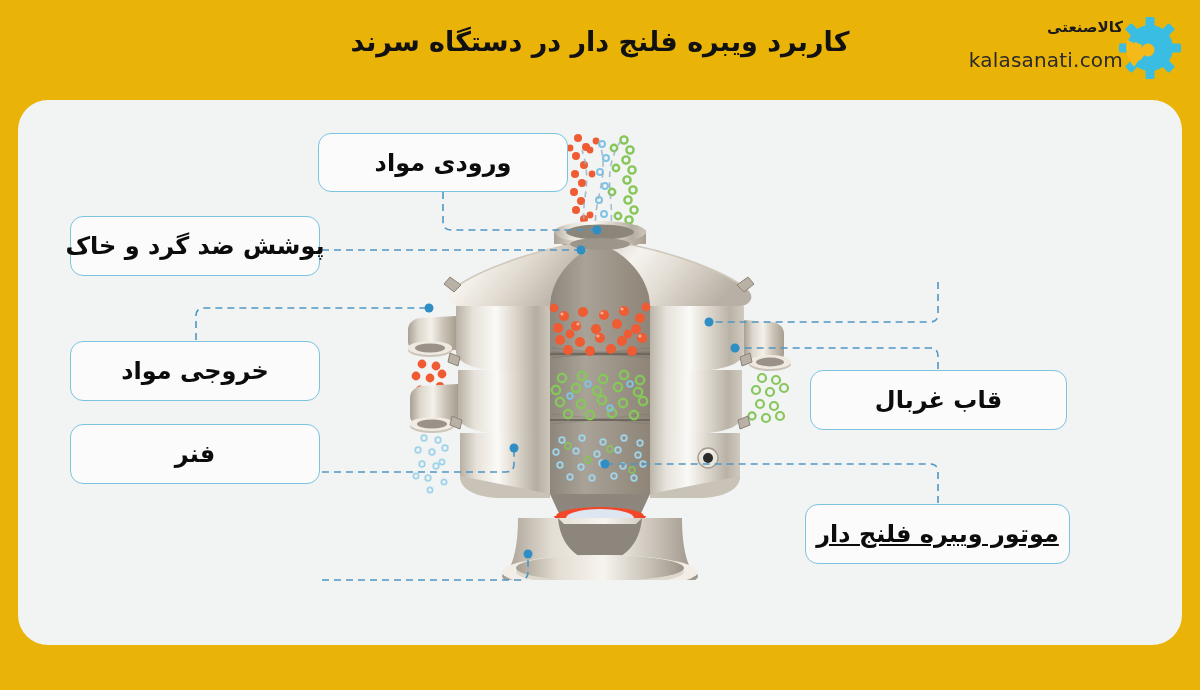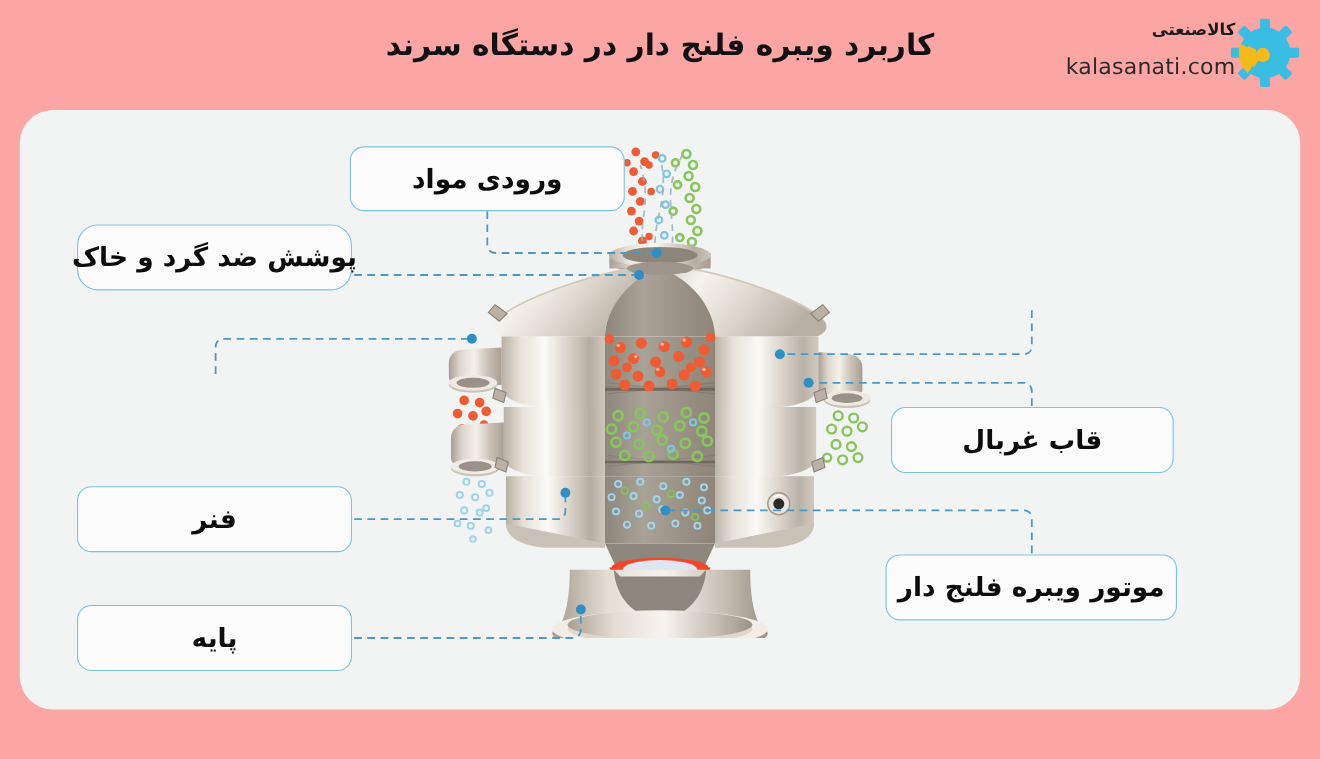--- a/index.html
+++ b/index.html
@@ -2,21 +2,21 @@
 <html lang="fa" dir="rtl"><head>
 <meta charset="utf-8">
 <style>
   * { box-sizing: border-box; margin: 0; padding: 0; }
   html, body {
     width: 1200px; height: 690px;
     background: #ffffff;
     font-family: "DejaVu Sans", "Liberation Sans", sans-serif;
     overflow: hidden;
   }
-  #root { position: relative; width: 1200px; height: 690px; background: #fca5a5; }
+  #root { position: relative; width: 1200px; height: 690px; background: #eab308; }
 
   
   .title {
     position: absolute; top: 24px; left: 300px; width: 600px;
     text-align: center; font-size: 27px; font-weight: bold;
     color: #111111; direction: rtl; line-height: 1.35;
     letter-spacing: 0px;
   }
   .logo { position: absolute; top: 16px; left: 980px; width: 205px; height: 66px; }
   .logo-text-fa {
@@ -471,35 +471,35 @@
     <circle class="dot" cx="735" cy="348" r="4.5"></circle>
 
     <path class="dash" d="M938,503 L938,472 Q938,464 930,464 L608,464"></path>
     <circle class="dot" cx="605" cy="464" r="4.5"></circle>
   </svg>
 
   <div class="label-box" style="left:318px; top:133px; width:250px; height:59px;text-align:center;">
     <span>ورودی مواد</span>
   </div>
 
-  <div class="label-box" style="left:70px; top:204px; width:250px; height:60px;border-radius:19px;">
+  <div class="label-box" style="left:70px; top:216px; width:250px; height:60px;">
     <span>پوشش ضد گرد و خاک</span>
   </div>
 
-
-  <div class="label-box" style="left:70px; top:442px; width:250px; height:60px;">
+  <div class="label-box" style="left:70px; top:341px; width:250px; height:60px;">
+    <span>خروجی مواد</span>
+  </div>
+
+  <div class="label-box" style="left:70px; top:424px; width:250px; height:60px;">
     <span>فنر</span>
   </div>
 
-  <div class="label-box" style="left:70px; top:550px; width:250px; height:60px;">
-    <span>پایه</span>
-  </div>
 
 
   <div class="label-box" style="left:810px; top:370px; width:257px; height:60px;text-align:right;">
     <span>قاب غربال</span>
   </div>
 
-  <div class="label-box" style="left:805px; top:504px; width:265px; height:60px;">
+  <div class="label-box" style="left:805px; top:504px; width:265px; height:60px;text-decoration:underline;">
     <span>موتور ویبره فلنج دار</span>
   </div>
 
 </div>
 
 </body></html>

